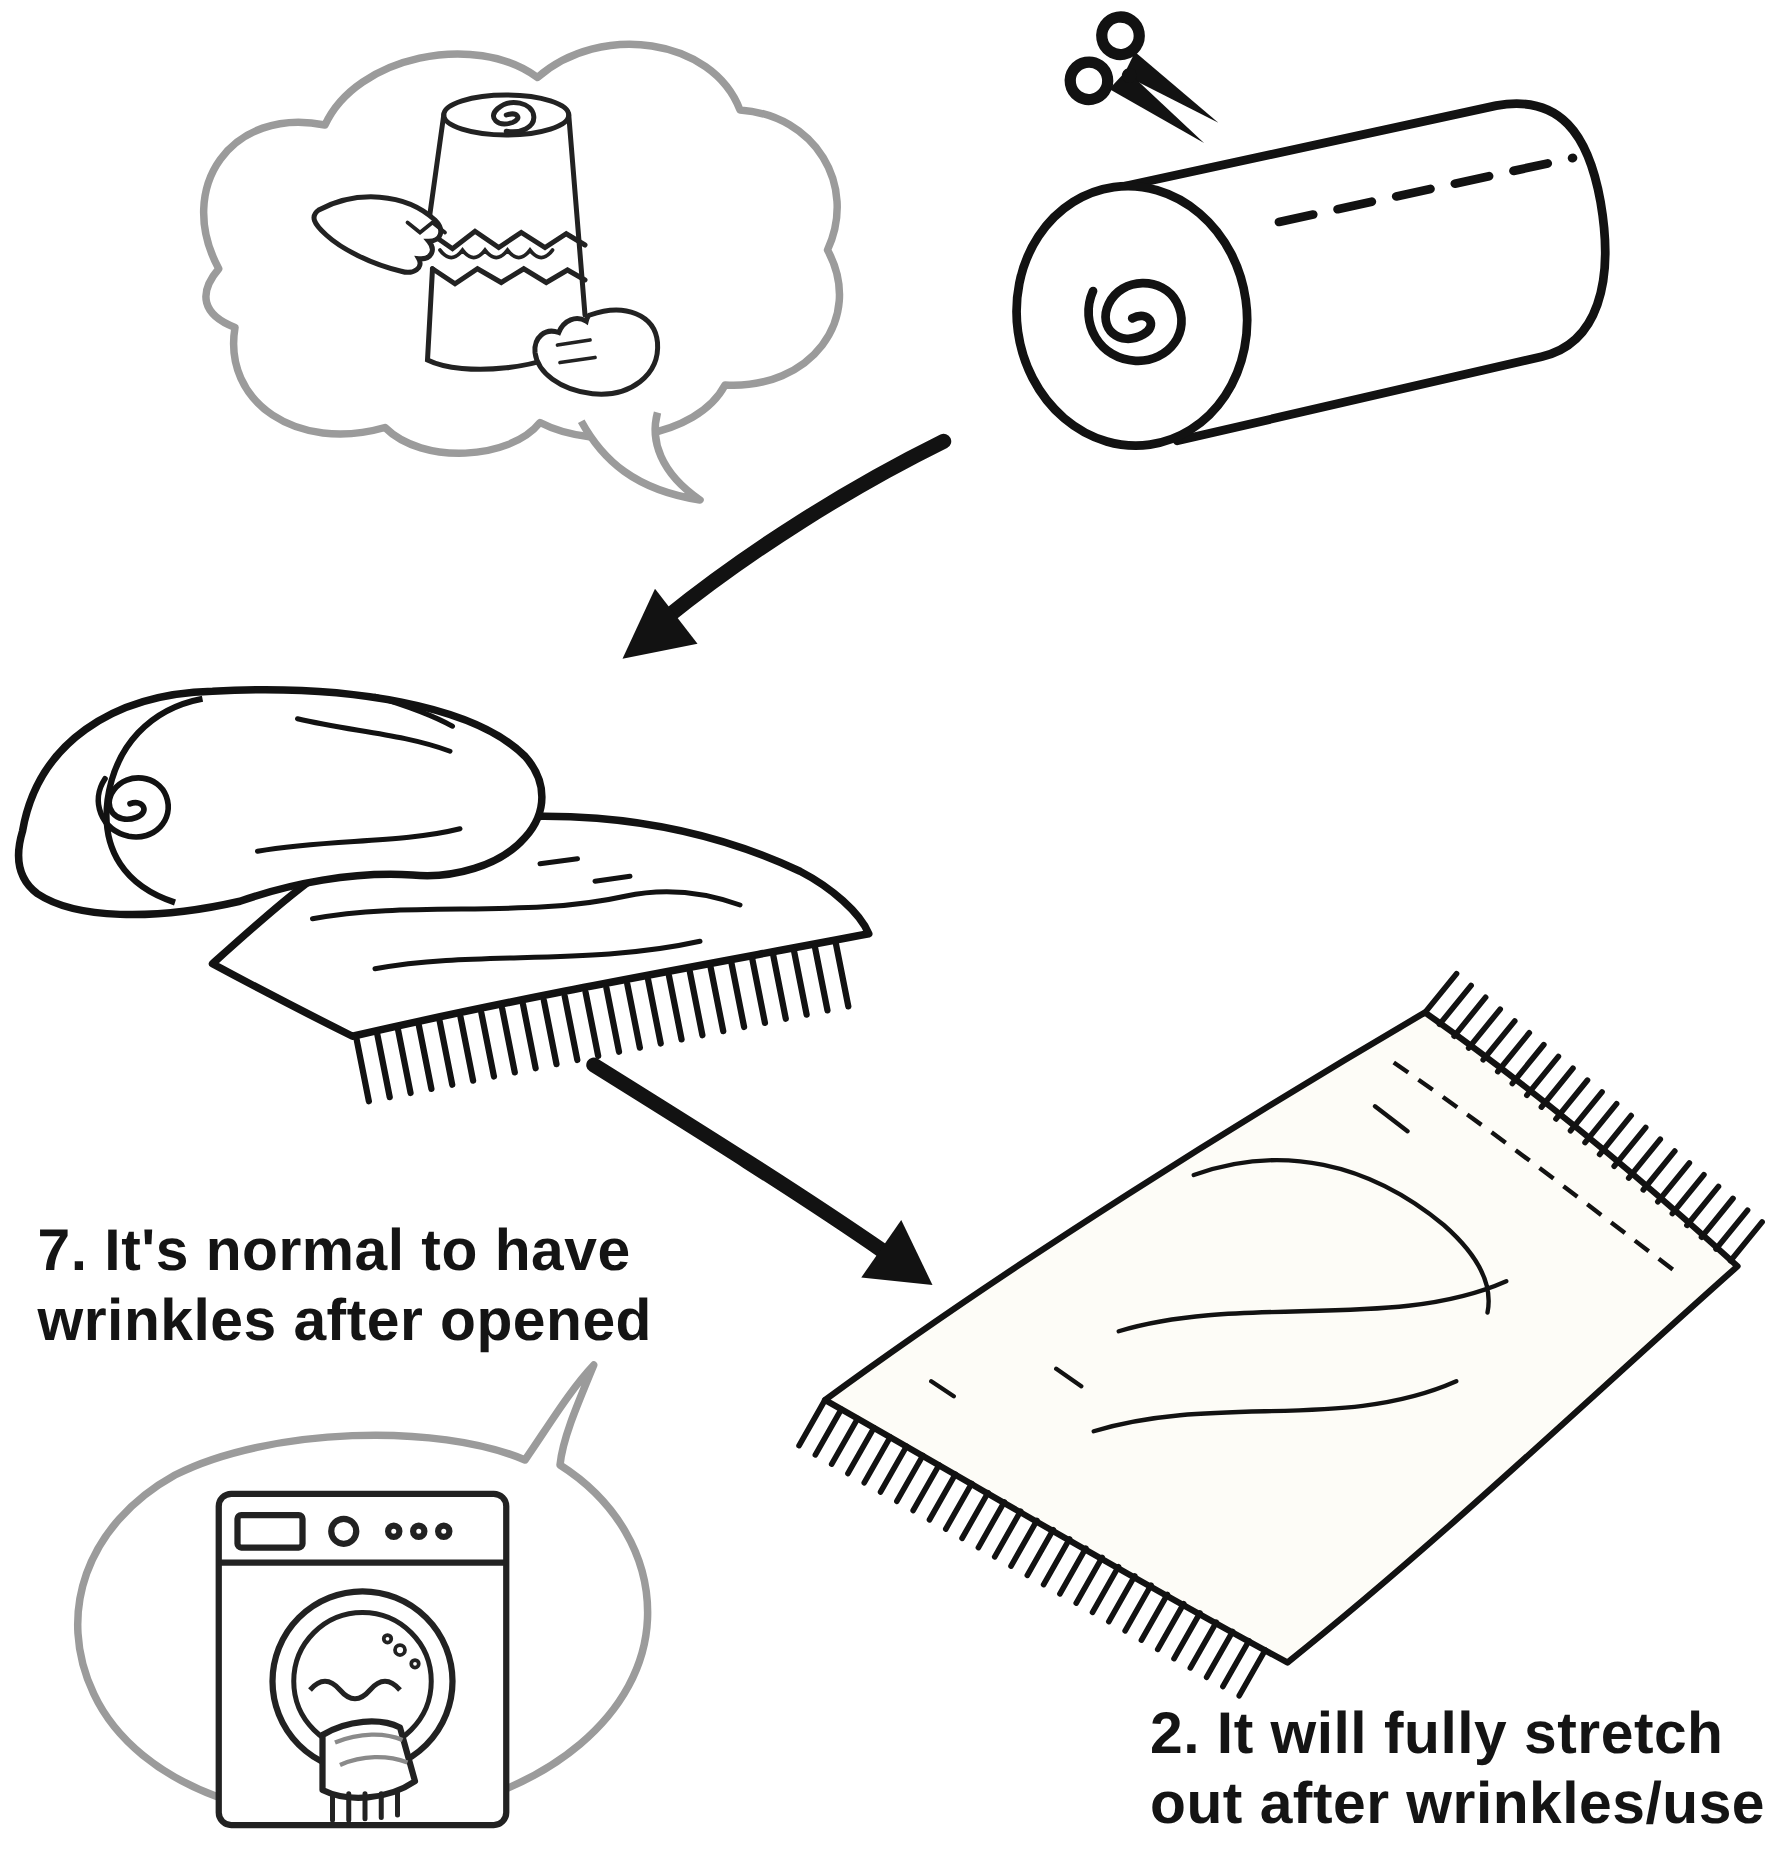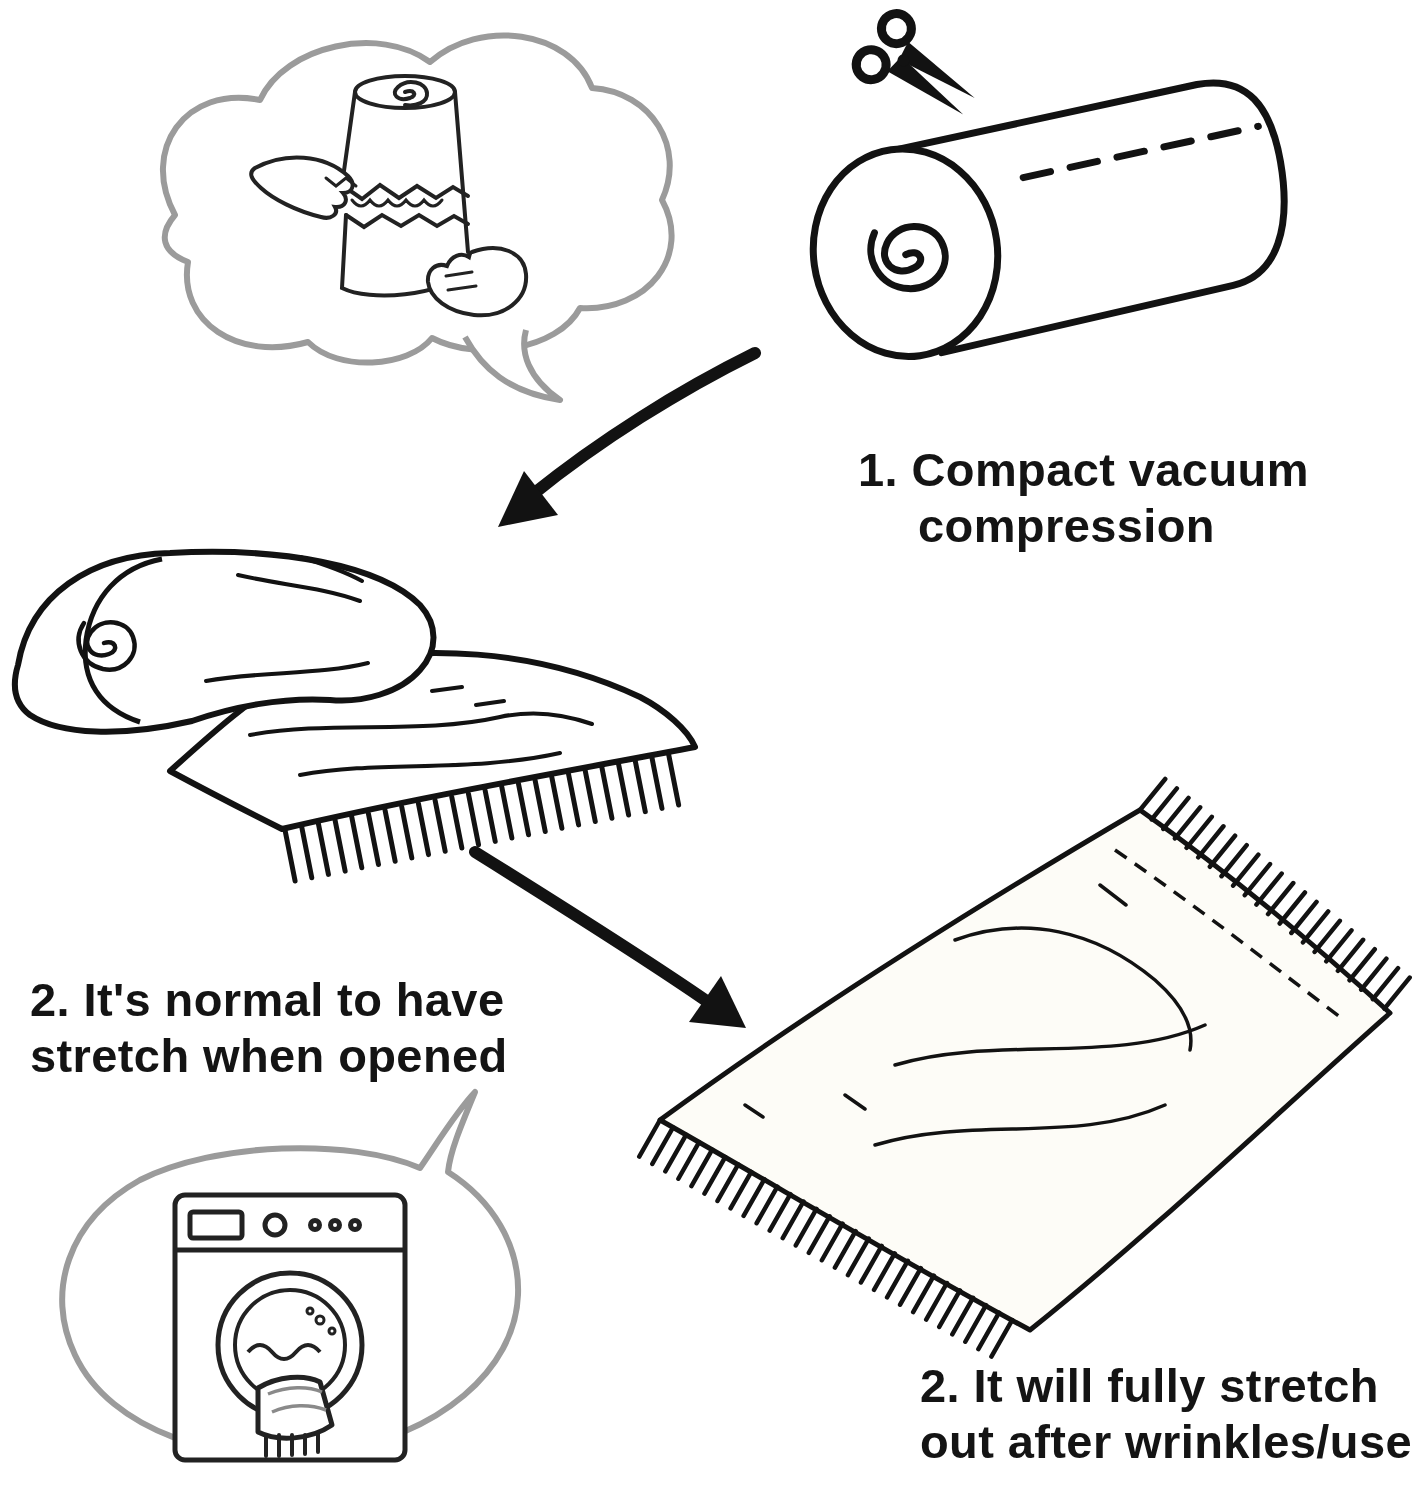--- a/index.html
+++ b/index.html
@@ -56,45 +56,41 @@
       <path d="M128 190 c14 -5 20 9 7 14 c-20 8 -36 -10 -24 -28 c13 -20 46 -16 54 6 c9 25 -13 47 -39 42 c-28 -5 -41 -36 -26 -60" fill="none" stroke-width="7"></path>
       <path d="M255 130 L495 112" fill="none" stroke-width="7" stroke-dasharray="28 20"></path>
     </g>
   </svg>
 
   <svg class="illus" style="left:470px; top:335px;" width="300" height="230" viewBox="0 0 300 230">
     <path d="M285 18 C210 55 130 105 62 160" fill="none" stroke="#121212" stroke-width="12" stroke-linecap="round"></path>
     <polygon points="28,192 88,180 54,136" fill="#121212"></polygon>
   </svg>
 
-  <div class="step" style="left:858px; top:442px;">
-    <span class="line">1. Compact vacuum</span>
-    <span class="line indent">compression</span>
-  </div>
 
   <svg class="illus" style="left:0px; top:435px;" width="710" height="490" viewBox="0 0 710 490">
     <path d="M300 235 C420 205 540 215 640 262 C665 275 688 295 695 312 C558 338 420 362 282 394 C238 372 196 350 170 336 C210 300 252 262 300 235 Z" fill="#ffffff" stroke="#121212" stroke-width="6" stroke-linejoin="round"></path>
     <g transform="rotate(-11.2 285 395)" stroke="#121212" stroke-width="5" stroke-linecap="round">
       <path d="M285 395 v52 m17 -52 v52 m17 -52 v52 m17 -52 v52 m17 -52 v52 m17 -52 v52 m17 -52 v52 m17 -52 v52 m17 -52 v52 m17 -52 v52 m17 -52 v52 m17 -52 v52 m17 -52 v52 m17 -52 v52 m17 -52 v52 m17 -52 v52 m17 -52 v52 m17 -52 v52 m17 -52 v52 m17 -52 v52 m17 -52 v52 m17 -52 v52 m17 -52 v52 m17 -52 v52" fill="none"></path>
     </g>
     <path d="M250 300 C330 285 420 300 500 282 C532 275 564 279 592 289 M300 340 C380 325 470 338 560 318 M432 256 l30 -4 M476 270 l28 -4" fill="none" stroke="#121212" stroke-width="4" stroke-linecap="round"></path>
     <path d="M18 230 C30 160 90 120 170 118 C280 112 380 130 420 170 C438 190 438 215 420 235 C400 258 362 268 330 265 C282 262 232 272 192 286 C122 302 60 300 30 280 C14 268 12 250 18 230 Z" fill="#ffffff" stroke="#121212" stroke-width="6" stroke-linejoin="round"></path>
     <path d="M162 124 C120 132 92 162 86 205 C81 245 100 274 140 287" fill="none" stroke="#121212" stroke-width="5"></path>
     <path d="M104 208 c11 -4 16 7 5 11 c-16 6 -28 -8 -18 -22 c11 -15 36 -12 42 5 c7 19 -10 36 -30 32 c-22 -5 -31 -28 -19 -46" fill="none" stroke="#121212" stroke-width="4.5" stroke-linecap="round"></path>
     <path d="M238 140 C280 150 322 152 360 166 M206 246 C262 236 320 240 368 228 M300 122 C320 128 344 136 362 146" fill="none" stroke="#121212" stroke-width="4" stroke-linecap="round"></path>
   </svg>
 
   <svg class="illus" style="left:450px; top:830px;" width="320" height="230" viewBox="0 0 320 230">
     <path d="M25 22 C110 75 190 125 258 172" fill="none" stroke="#121212" stroke-width="12" stroke-linecap="round"></path>
     <polygon points="296,198 239,192 271,146" fill="#121212"></polygon>
   </svg>
 
   <div class="step" style="left:30px; top:972px;">
-    <span class="line">2. It's normal to have</span>
-    <span class="line">stretch when opened</span>
+    <span class="line">7. It's normal to have</span>
+    <span class="line">wrinkles after opened</span>
   </div>
 
   <svg class="illus" style="left:20px; top:1080px;" width="540" height="420" viewBox="0 0 540 420">
     <path d="M455 12 C440 48 430 72 428 92 C472 120 500 165 498 215 C495 290 420 355 310 372 C200 388 90 350 55 275 C25 212 48 140 120 100 C195 62 330 58 400 88 C418 62 436 32 455 12 Z" fill="#ffffff" stroke="#9b9b9b" stroke-width="6" stroke-linejoin="round"></path>
     <g stroke="#222222" fill="#ffffff" stroke-width="5" stroke-linejoin="round">
       <rect x="155" y="115" width="230" height="265" rx="10"></rect>
       <path d="M155 170 L385 170" fill="none"></path>
       <rect x="170" y="132" width="52" height="26" rx="3"></rect>
       <circle cx="255" cy="145" r="10" fill="none"></circle>
       <circle cx="295" cy="145" r="4.5" fill="none"></circle>

